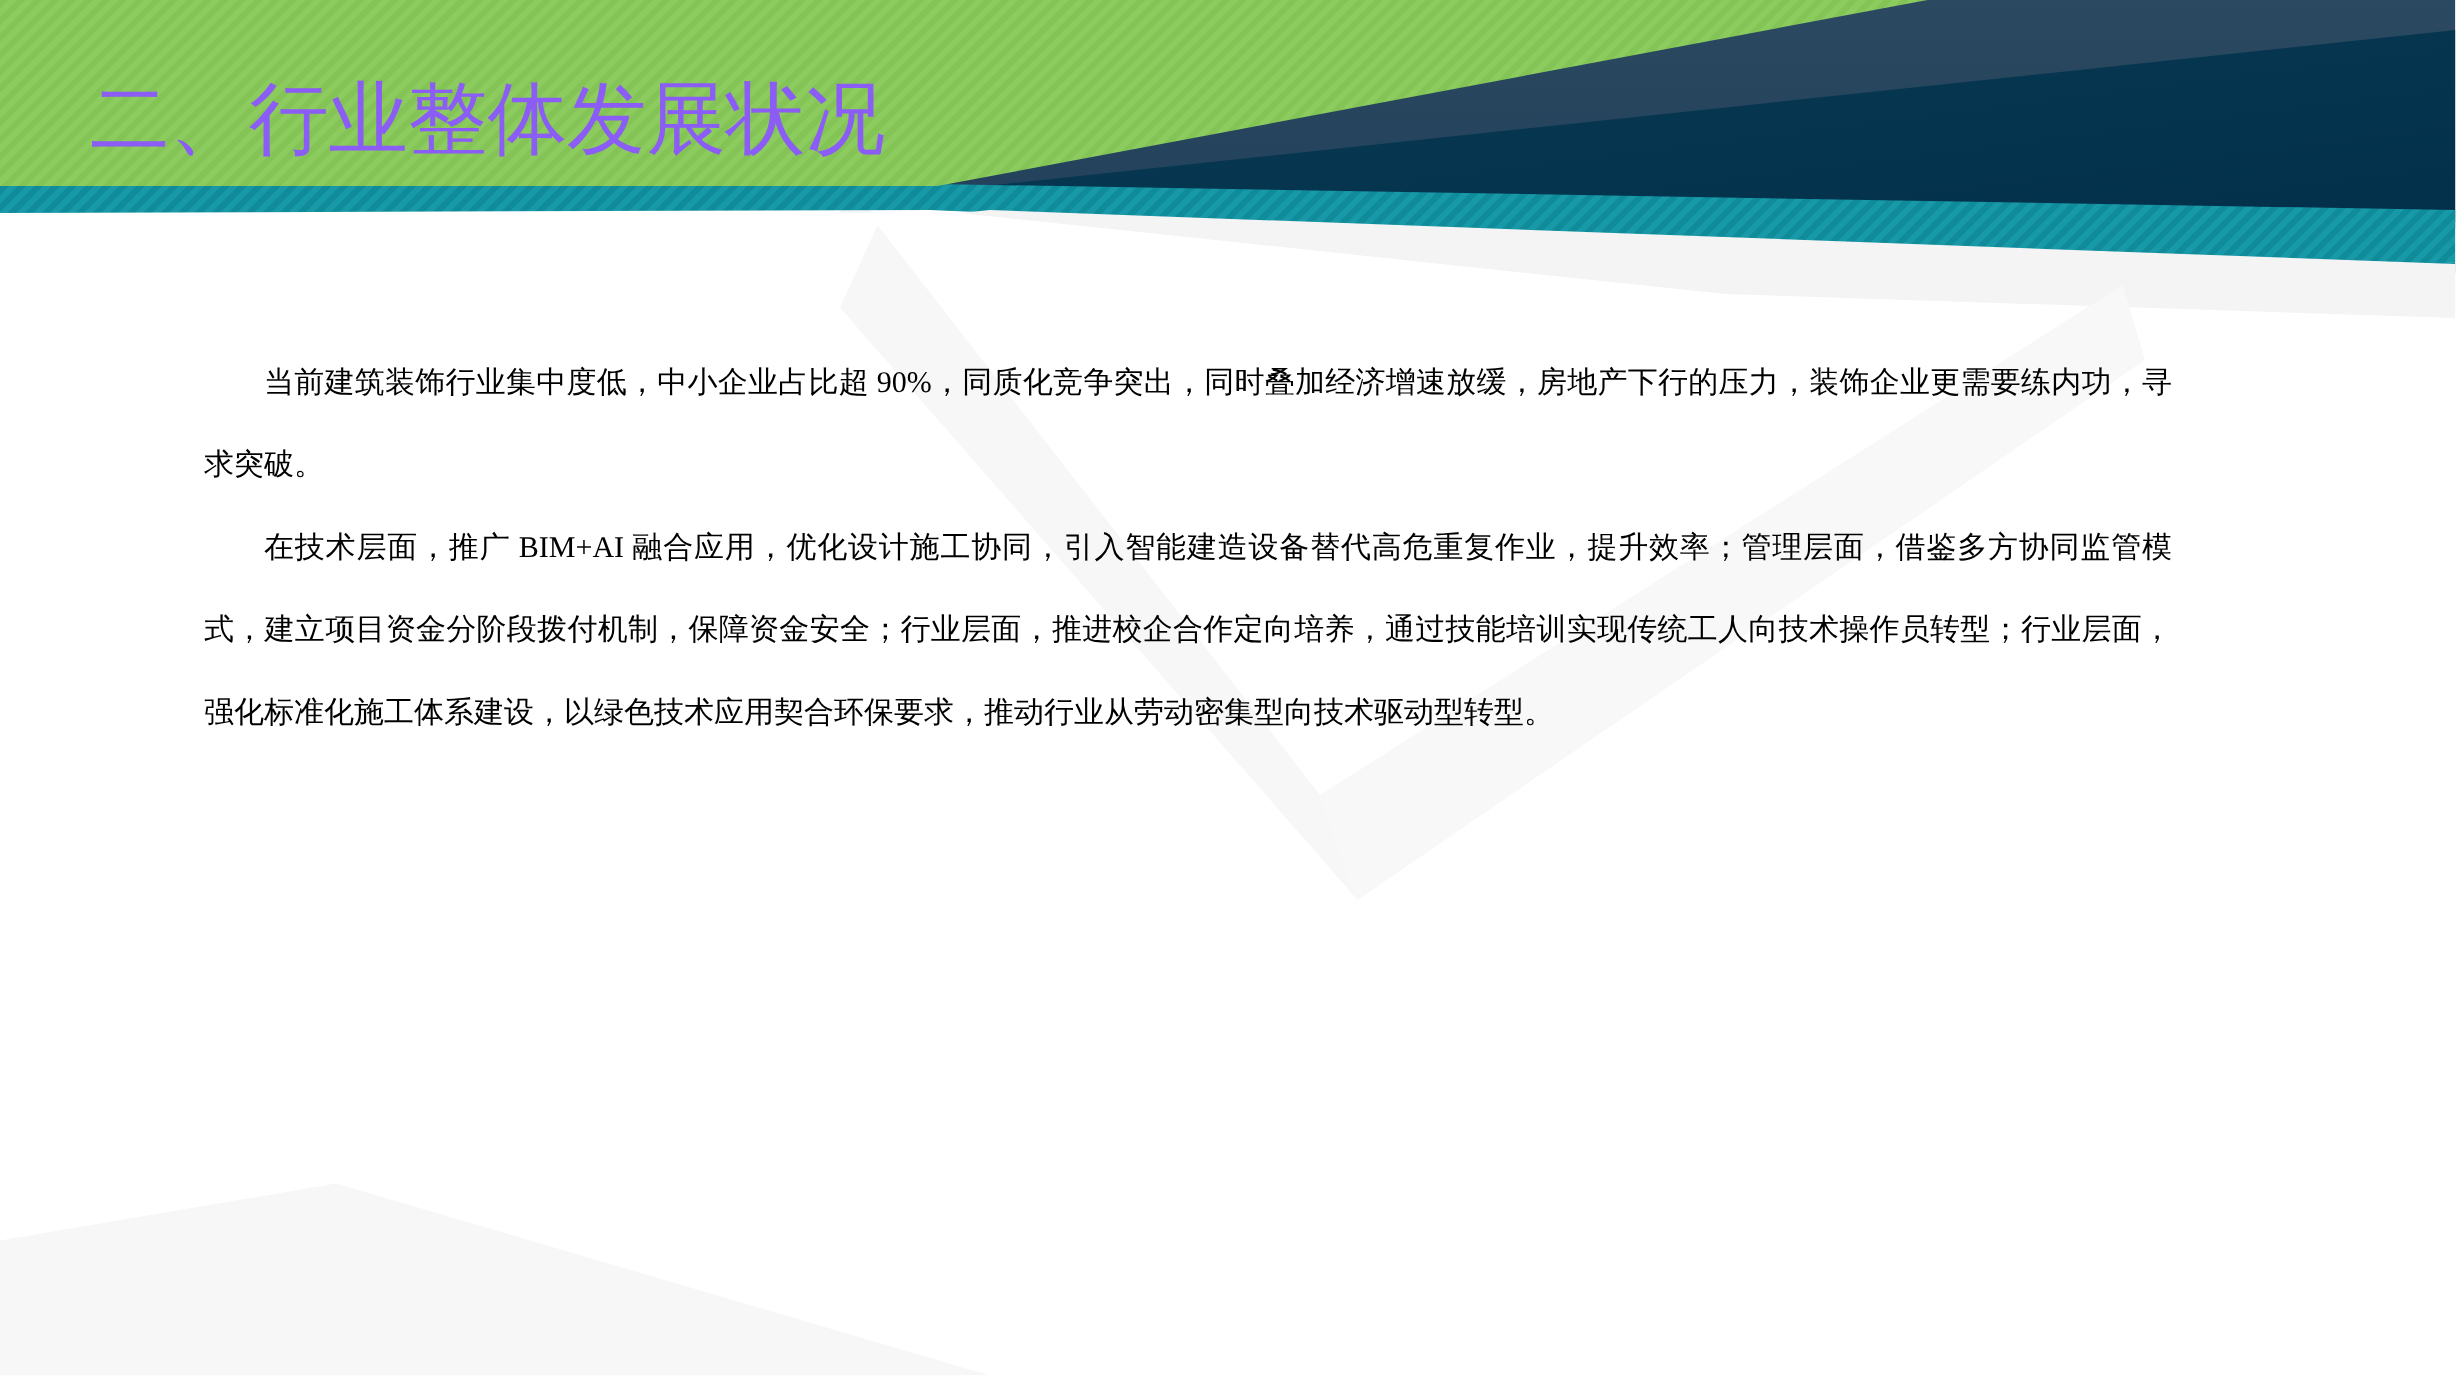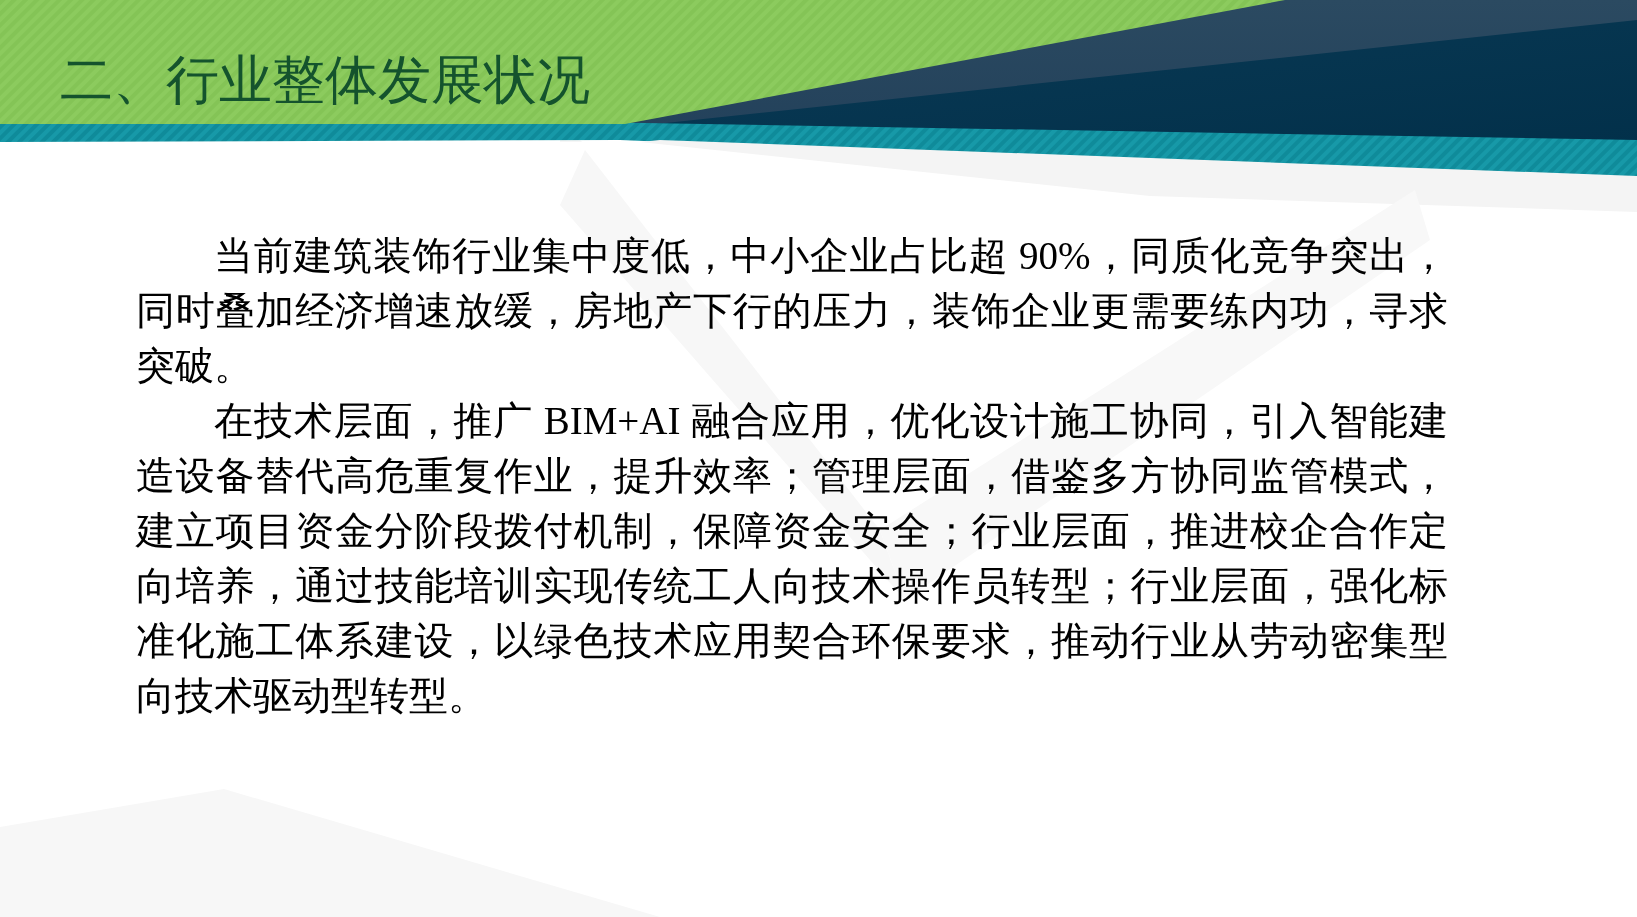--- a/index.html
+++ b/index.html
@@ -40,37 +40,37 @@
     height: 72px;
     display: flex;
     align-items: center;
   }
 
   #slide-title {
     font-family: "DejaVu Sans", "Liberation Sans", sans-serif;
     font-size: 53px;
     line-height: 1.05;
     font-weight: 400;
-    color: #14532d;
+    color: #8b5cf6;
     letter-spacing: 0px;
     white-space: nowrap;
   }
 
   
   #body-copy {
     position: absolute;
     z-index: 4;
     left: 136px;
     top: 228px;
     width: 1312px;
   }
 
   .para {
     margin: 0;
-    font-size: 39px;
+    font-size: 20px;
     line-height: 55px;
     color: #000000;
     text-align: justify;
     text-justify: inter-character;
     text-indent: 2em;
     font-family: "Liberation Serif", "DejaVu Serif", serif;
   }
 
   .para + .para { margin-top: 0px; }
 </style>

